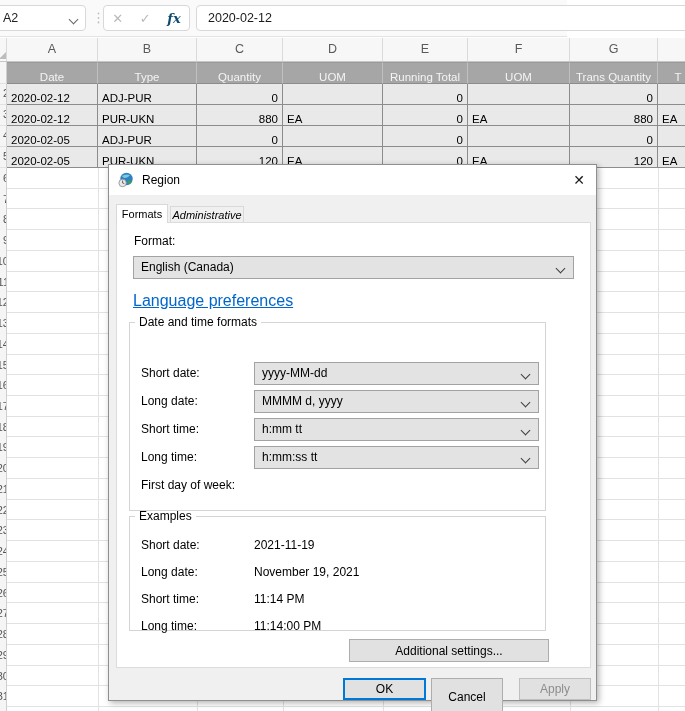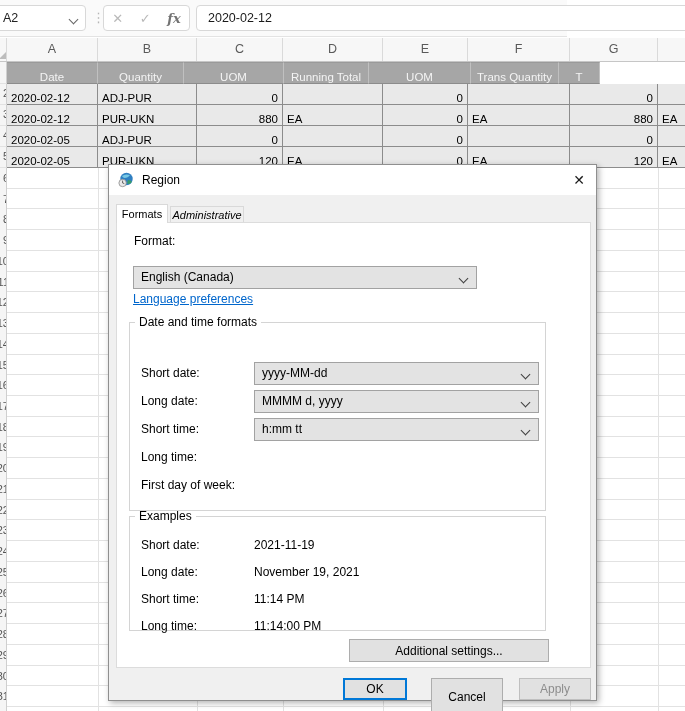--- a/index.html
+++ b/index.html
@@ -6,21 +6,21 @@
   html,body { font-family:"Liberation Sans", sans-serif; }
   .screen { position:relative; width:685px; height:711px; background:#fff; overflow:hidden; }
 
   
   .formula-row { position:absolute; left:0; top:0; width:567px; height:37px; background:#fafafa; border-bottom:1px solid #e3e3e3; }
   .name-box { position:absolute; left:-6px; top:5px; width:92px; height:26px; background:#fff; border:1px solid #d8d8d8; border-radius:4px; font-size:12.5px; color:#222; line-height:24px; padding-left:8px; }
   .nb-chev { position:absolute; right:8px; top:10px; width:7px; height:7px; border-right:1.4px solid #666; border-bottom:1.4px solid #666; transform:rotate(45deg); }
   .dots-sep { position:absolute; left:92px; top:8px; width:8px; height:22px; color:#b5b5b5; font-size:13px; line-height:20px; text-align:center; }
   .fx-group { position:absolute; left:103px; top:5px; width:87px; height:26px; background:#fff; border:1px solid #d8d8d8; border-radius:4px; display:flex; align-items:center; justify-content:space-around; }
   .fx-x, .fx-check { color:#b9b9b9; font-size:13px; }
-  .fx-fx { color:#737373; font-size:13px; font-family:"DejaVu Serif", serif; font-style:italic; font-weight:bold; }
+  .fx-fx { color:#0c4a6e; font-size:13px; font-family:"DejaVu Serif", serif; font-style:italic; font-weight:bold; }
   .formula-input { position:absolute; left:196px; top:5px; width:495px; height:26px; background:#fff; border:1px solid #d8d8d8; border-radius:4px 0 0 4px; font-size:12.5px; color:#1a1a1a; line-height:24px; padding-left:11px; }
 
   
   .col-headers { position:absolute; left:0; top:38px; width:685px; height:24px; background:#f7f7f7; border-bottom:1px solid #c6c6c6; overflow:hidden; }
   .colh { position:absolute; top:0; height:24px; border-right:1px solid #dadada; color:#5a5a5a; font-size:12.5px; text-align:center; line-height:23px; }
   .corner-cell { position:absolute; left:0; top:0; width:7px; height:24px; border-right:1px solid #dadada; overflow:hidden; }
   .corner-tri { position:absolute; right:-6px; bottom:3px; width:0; height:0; border-bottom:13px solid #bdbdbd; border-left:13px solid transparent; }
 
   
   .sheet-table { position:absolute; left:0; top:62px; width:685px; z-index:2; }
@@ -50,32 +50,32 @@
   .dlg-title { margin-left:8px; font-size:12px; color:#000; }
   .dlg-close { position:absolute; right:0; top:0; width:34px; height:30px; text-align:center; line-height:30px; font-size:14px; color:#1a1a1a; cursor:default; }
   .tab { position:absolute; background:#f0f0f0; border:1px solid #d9d9d9; border-bottom:none; text-align:center; font-size:11px; }
   .tab-formats { left:7px; top:39px; width:52px; height:19px; background:#fff; line-height:19px; z-index:3; }
   .tab-admin   { left:61px; top:41px; width:74px; height:32px; line-height:16px; z-index:1;font-style:italic; }
   .tabpage { position:absolute; left:7px; top:57px; width:475px; height:446px; background:#fff; border:1px solid #dcdcdc; z-index:2; }
   .lbl { position:absolute; font-size:12px; color:#000; white-space:nowrap; }
   .combo { position:absolute; height:23px; background:#e3e3e3; border:1px solid #a2a2a2; font-size:12px; line-height:21px; padding-left:7px; color:#000; white-space:nowrap; overflow:hidden; }
   .combo .chev { position:absolute; right:9px; top:8px; width:7px; height:7px; border-right:1.4px solid #3f3f3f; border-bottom:1.4px solid #3f3f3f; transform:rotate(45deg); }
   .format-lbl { left:17px; top:11px; }
-  .format-combo { left:16px; top:43px; width:344px; }
-  .lang-link { position:absolute; left:16px; top:69px; font-size:12px; color:#0066cc; text-decoration:underline; cursor:pointer; }
+  .format-combo { left:16px; top:33px; width:441px; }
+  .lang-link { position:absolute; left:16px; top:69px; font-size:16px; color:#0066cc; text-decoration:underline; cursor:pointer; }
   fieldset.group { position:absolute; border:1px solid #d4d4d4; }
   fieldset.group legend { font-size:12px; padding:0 4px; margin-left:5px; color:#000; }
   .g1 { left:12px; top:92px; width:417px; height:196px; }
   .g2 { left:12px; top:286px; width:417px; height:122px; }
   .g-lbl { position:absolute; left:11px; font-size:12px; }
   .g-combo { left:124px; width:285px; }
   .ex-val { position:absolute; left:124px; font-size:12px; }
   .btn { position:absolute; background:#e1e1e1; border:1px solid #adadad; font-size:12px; font-family:inherit; color:#000; text-align:center; }
   .addl-btn { left:232px; top:416px; width:200px; height:23px; }
-  .ok-btn { left:234px; top:513px; width:64px; height:22px; border:2px solid #0078d7; }
+  .ok-btn { left:234px; top:513px; width:83px; height:22px; border:2px solid #0078d7; }
   .cancel-btn { left:322px; top:513px; width:72px; height:38px; }
   .apply-btn { left:410px; top:513px; width:72px; height:22px; border-color:#bfbfbf; color:#8d8d8d; }
 </style>
 </head>
 <body>
 
 <div class="screen">
 
   <div class="formula-row">
     <div class="name-box">
@@ -140,20 +140,21 @@
         <div class="rownum" style="top: 501.52px;">30</div>
         <div class="rownum" style="top: 522.25px;">31</div>
         <div class="rownum" style="top: 542.98px;">32</div>
       </div>
   </div>
 
   <div class="sheet-table">
     <div class="trow hrow">
       <div class="idxcell"></div>
       <div class="tcell w0">Date</div>
+      <div class="tcell w1">Type</div>
       <div class="tcell w2">Quantity</div>
       <div class="tcell w3">UOM</div>
       <div class="tcell w4">Running Total</div>
       <div class="tcell w5">UOM</div>
       <div class="tcell w6">Trans Quantity</div>
       <div class="tcell w7">T</div>
     </div>
     <div class="trow">
       <div class="idxcell">
           <span class="idxnum">2</span>
@@ -241,20 +242,23 @@
         </div>
         <span class="g-lbl" style="top:65px">Long date:</span>
         <div class="combo g-combo" style="top:61px">
           <span>MMMM d, yyyy</span><span class="chev"></span>
         </div>
         <span class="g-lbl" style="top:93px">Short time:</span>
         <div class="combo g-combo" style="top:89px">
           <span>h:mm tt</span><span class="chev"></span>
         </div>
         <span class="g-lbl" style="top:121px">Long time:</span>
+        <div class="combo g-combo" style="top:117px">
+          <span>h:mm:ss tt</span><span class="chev"></span>
+        </div>
         <span class="g-lbl" style="top:149px">First day of week:</span>
       </fieldset>
 
       <fieldset class="group g2">
         <legend>Examples</legend>
         <span class="g-lbl" style="top:15px">Short date:</span>
         <span class="ex-val" style="top:15px">2021-11-19</span>
         <span class="g-lbl" style="top:42px">Long date:</span>
         <span class="ex-val" style="top:42px">November 19, 2021</span>
         <span class="g-lbl" style="top:69px">Short time:</span>

